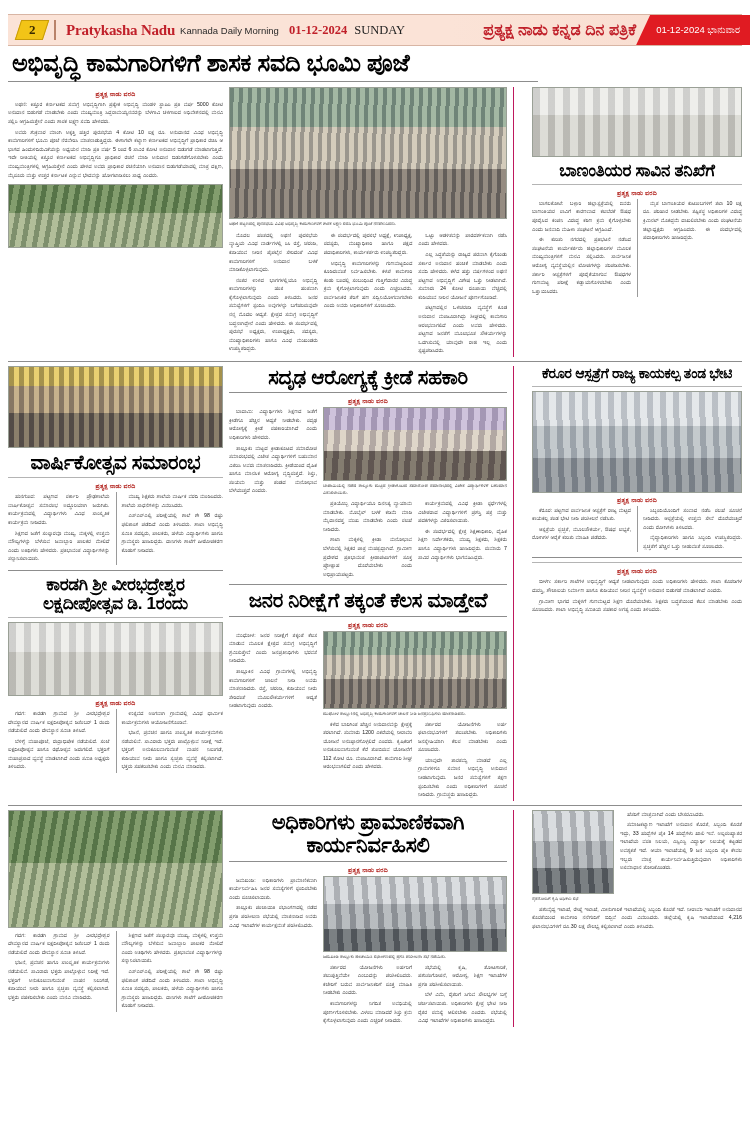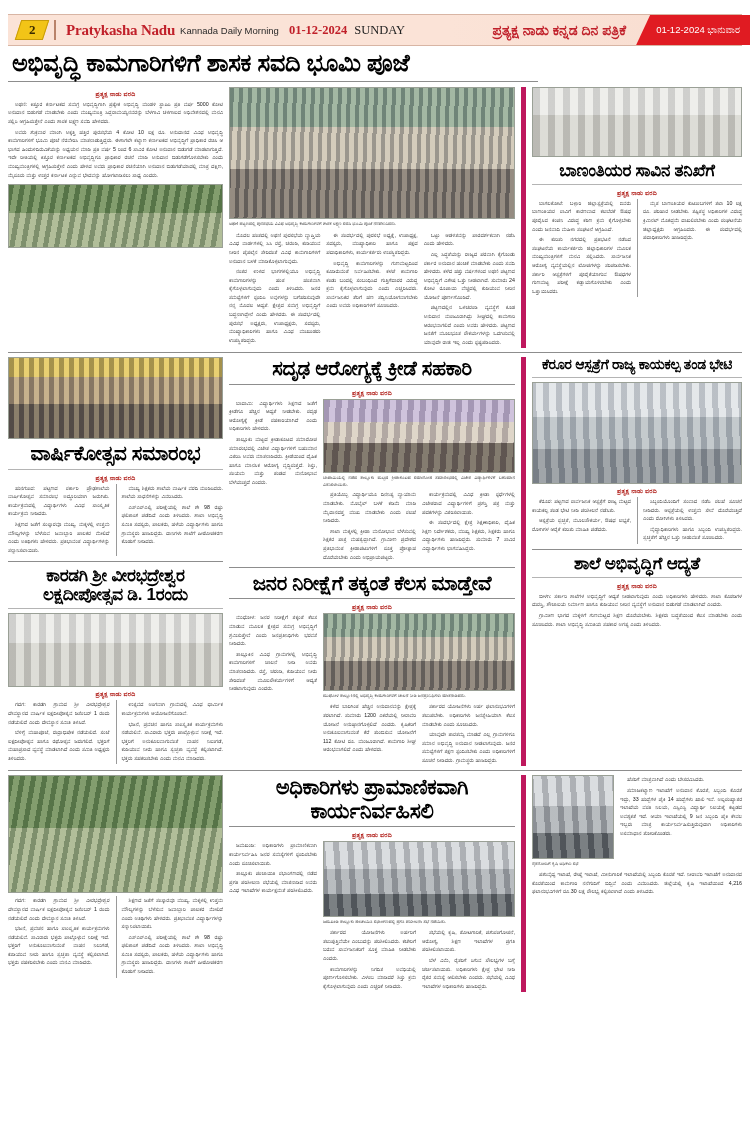--- a/index.html
+++ b/index.html
@@ -25,21 +25,21 @@
     transform:skewX(-18deg);
     display:flex;align-items:center;justify-content:center;
     border:1px solid #c79b09;
   }
   .pagebadge span{transform:skewX(18deg);font-weight:bold;font-size:13px;color:#3a2c00;font-family:"Liberation Serif",serif;}
   .mast-div{width:2px;height:20px;background:#b9836a;margin-right:10px;}
   .mast-title{color:#c0202a;font-weight:bold;font-size:15px;letter-spacing:-.2px;font-family:"Liberation Serif",serif;}
   .mast-sub{font-size:9.5px;color:#2a2a2a;margin-left:5px;text-align:center;}
   .mast-date{font-weight:bold;font-size:12.5px;color:#c0202a;margin-left:10px;font-family:"Liberation Serif",serif;}
   .mast-day{font-size:12.5px;color:#222;margin-left:7px;font-family:"Liberation Serif",serif;}
-  .mast-kn{font-size:14px;color:#c0202a;font-weight:bold;margin-left:auto;margin-right:10px;}
+  .mast-kn{font-size:16px;color:#c0202a;font-weight:bold;margin-left:auto;}
   .mast-red{
     background:#e01b22;color:#fff;font-size:9.5px;font-weight:normal;
     height:30px;display:flex;align-items:center;padding:0 10px 0 20px;
     clip-path:polygon(14px 0,100% 0,100% 100%,0 100%);
     margin-right:-8px;
   }
 
   
   .rule{height:1px;background:#8d8d8d;margin:4px 0;}
   .rule.thin{background:#b4b4b4;}
@@ -109,21 +109,21 @@
 
   
   .sec{margin-top:4px;}
   .cols{display:flex;gap:6px;}
   .col{flex:1 1 0;min-width:0;}
   .vline{border-left:1px solid #9a9a9a;padding-left:5px;}
 
   .topgrid{display:flex;gap:6px;margin-top:5px;}
   .leftzone{width:215px;}
   .midzone{flex:1;}
-  .rightzone{width:210px;border-left:5px solid #be185d;padding-left:6px;}
+  .rightzone{width:210px;border-left:1px solid #be185d;padding-left:18px;}
 </style>
 </head>
 <body>
 
 <div class="page">
 
   <div class="masthead">
     <div class="pagebadge">
       <span>2</span>
     </div>
@@ -291,21 +291,20 @@
           <p>ಕೆರೂರ: ಪಟ್ಟಣದ ಸಾರ್ವಜನಿಕ ಆಸ್ಪತ್ರೆಗೆ ರಾಜ್ಯ ಮಟ್ಟದ ಕಾಯಕಲ್ಪ ತಂಡ ಭೇಟಿ ನೀಡಿ ಪರಿಶೀಲನೆ ನಡೆಸಿತು.</p>
           <p>ಆಸ್ಪತ್ರೆಯ ಸ್ವಚ್ಛತೆ, ಮೂಲಸೌಕರ್ಯ, ಔಷಧ ಲಭ್ಯತೆ, ರೋಗಿಗಳ ಆರೈಕೆ ಕುರಿತು ಮಾಹಿತಿ ಪಡೆದರು.</p>
         </div>
         <div class="col body vline">
           <p>ಸಿಬ್ಬಂದಿಯೊಂದಿಗೆ ಸಂವಾದ ನಡೆಸಿ ಸಲಹೆ ಸೂಚನೆ ನೀಡಿದರು. ಆಸ್ಪತ್ರೆಯಲ್ಲಿ ಉತ್ತಮ ಸೇವೆ ದೊರೆಯುತ್ತಿದೆ ಎಂದು ರೋಗಿಗಳು ತಿಳಿಸಿದರು.</p>
           <p>ವೈದ್ಯಾಧಿಕಾರಿಗಳು ಹಾಗೂ ಸಿಬ್ಬಂದಿ ಉಪಸ್ಥಿತರಿದ್ದರು. ಸ್ವಚ್ಛತೆಗೆ ಹೆಚ್ಚಿನ ಒತ್ತು ನೀಡುವಂತೆ ಸೂಚಿಸಿದರು.</p>
         </div>
       </div>
 
       <div class="rule" style="margin-top:5px;"></div>
-      <div class="hl md">ಶಾಲೆ ಅಭಿವೃದ್ಧಿಗೆ ಆದ್ಯತೆ</div>
       <div class="rule thin"></div>
       <div class="byline">ಪ್ರತ್ಯಕ್ಷ ನಾಡು ವರದಿ</div>
       <div class="body">
         <p>ಬೀಳಗಿ: ಸರ್ಕಾರಿ ಶಾಲೆಗಳ ಅಭಿವೃದ್ಧಿಗೆ ಆದ್ಯತೆ ನೀಡಲಾಗುವುದು ಎಂದು ಅಧಿಕಾರಿಗಳು ಹೇಳಿದರು. ಶಾಲಾ ಕೊಠಡಿಗಳ ದುರಸ್ತಿ, ಶೌಚಾಲಯ ನಿರ್ಮಾಣ ಹಾಗೂ ಕುಡಿಯುವ ನೀರಿನ ವ್ಯವಸ್ಥೆಗೆ ಅನುದಾನ ಬಿಡುಗಡೆ ಮಾಡಲಾಗಿದೆ ಎಂದರು.</p>
         <p>ಗ್ರಾಮೀಣ ಭಾಗದ ಮಕ್ಕಳಿಗೆ ಗುಣಮಟ್ಟದ ಶಿಕ್ಷಣ ದೊರೆಯಬೇಕು. ಶಿಕ್ಷಕರು ಬದ್ಧತೆಯಿಂದ ಕೆಲಸ ಮಾಡಬೇಕು ಎಂದು ಸೂಚಿಸಿದರು. ಶಾಲಾ ಅಭಿವೃದ್ಧಿ ಸಮಿತಿಯ ಸಹಕಾರ ಅಗತ್ಯ ಎಂದು ತಿಳಿಸಿದರು.</p>
       </div>
     </div>
   </div>
 
   <div class="rule"></div>

